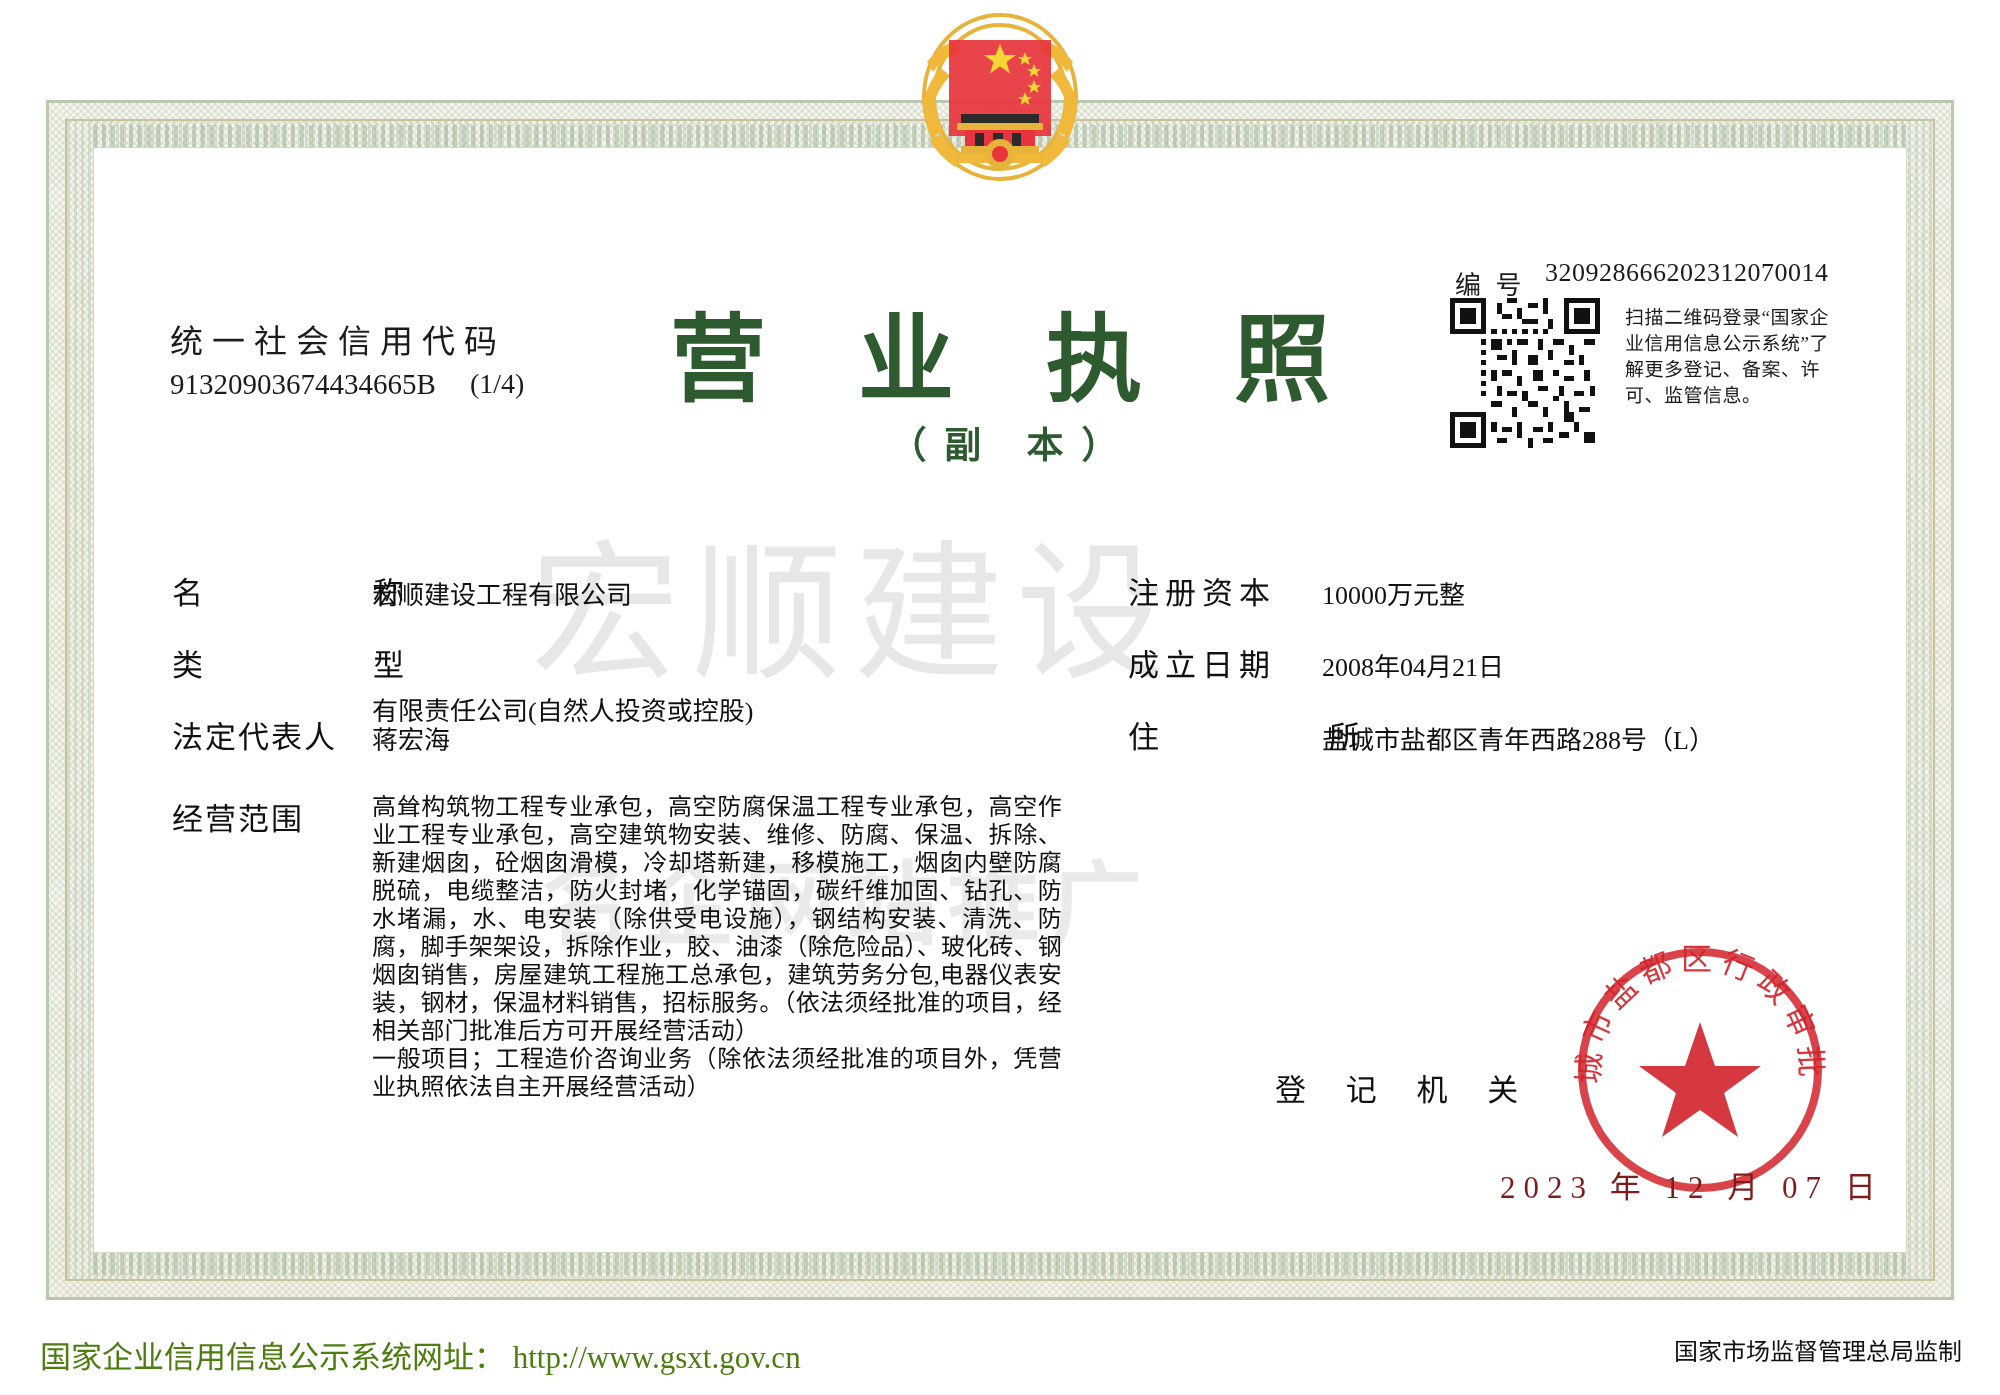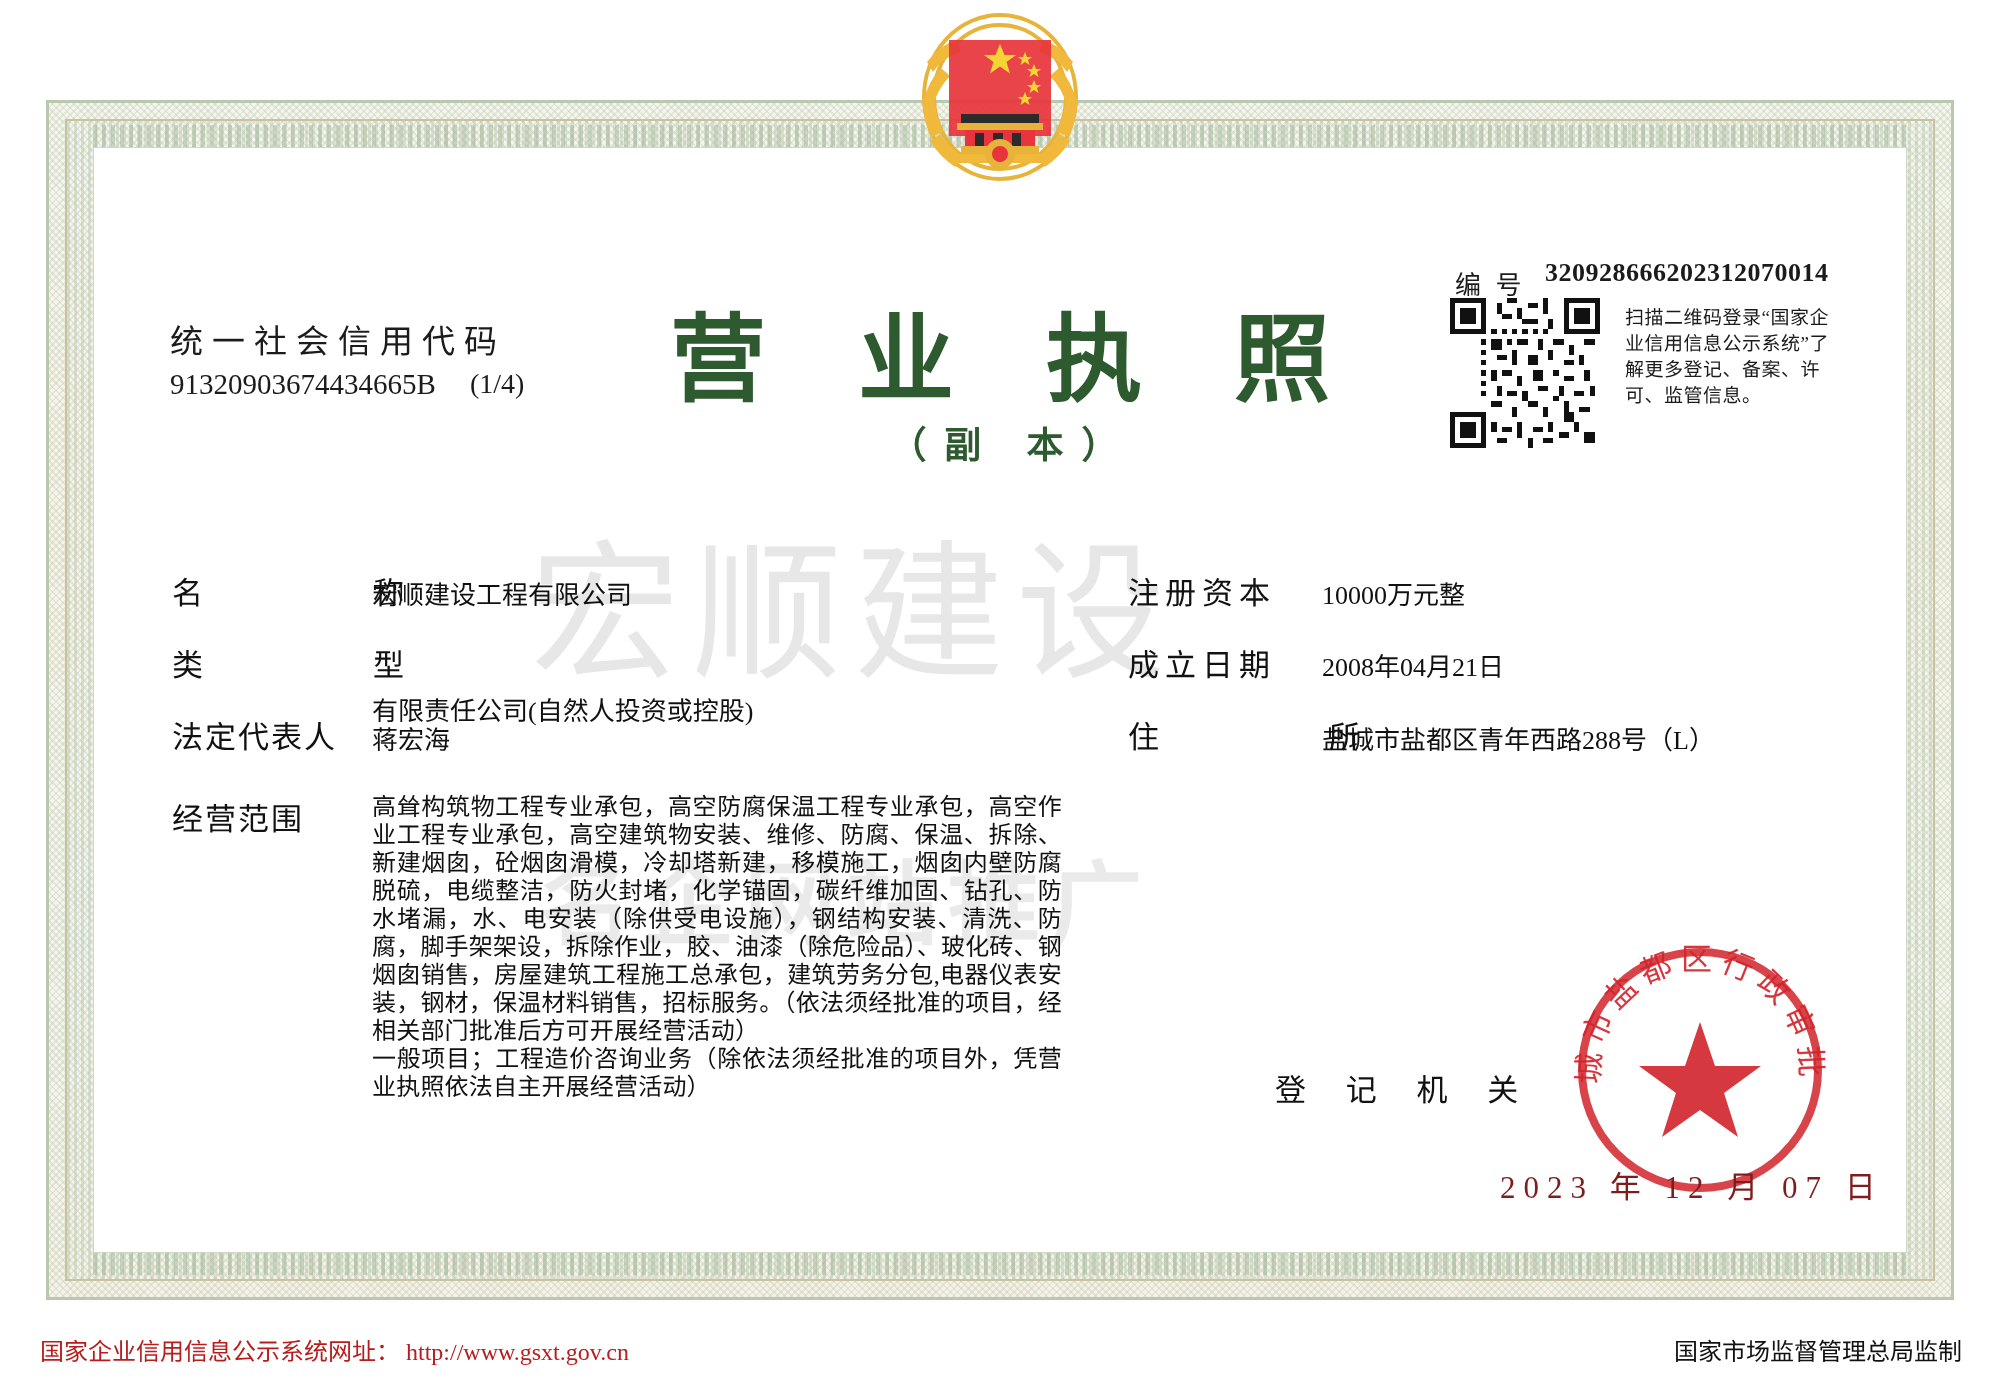--- a/index.html
+++ b/index.html
@@ -167,21 +167,20 @@
     letter-spacing: 4px;
     color: #1b1b1b;
   }
   .serial-value {
     position: absolute;
     left: 1545px;
     top: 258px;
     font-size: 26px;
     color: #1b1b1b;
     letter-spacing: 0.5px;
-    font-weight: bold;
   }
 
   
   .qr-box {
     position: absolute;
     left: 1450px;
     top: 298px;
     width: 150px;
     height: 150px;
     background: #fff;
@@ -265,22 +264,22 @@
     top: 930px;
     width: 280px;
     height: 280px;
   }
 
   
   .footer-left {
     position: absolute;
     left: 40px;
     top: 1332px;
-    font-size: 24px;
-    color: #b91c1c;
+    font-size: 31px;
+    color: #4d7c0f;
     white-space: nowrap;
   }
   .footer-center {
     position: absolute;
     left: 955px;
     top: 1315px;
     font-size: 22px;
     line-height: 30px;
     color: #111;
     text-align: center;

